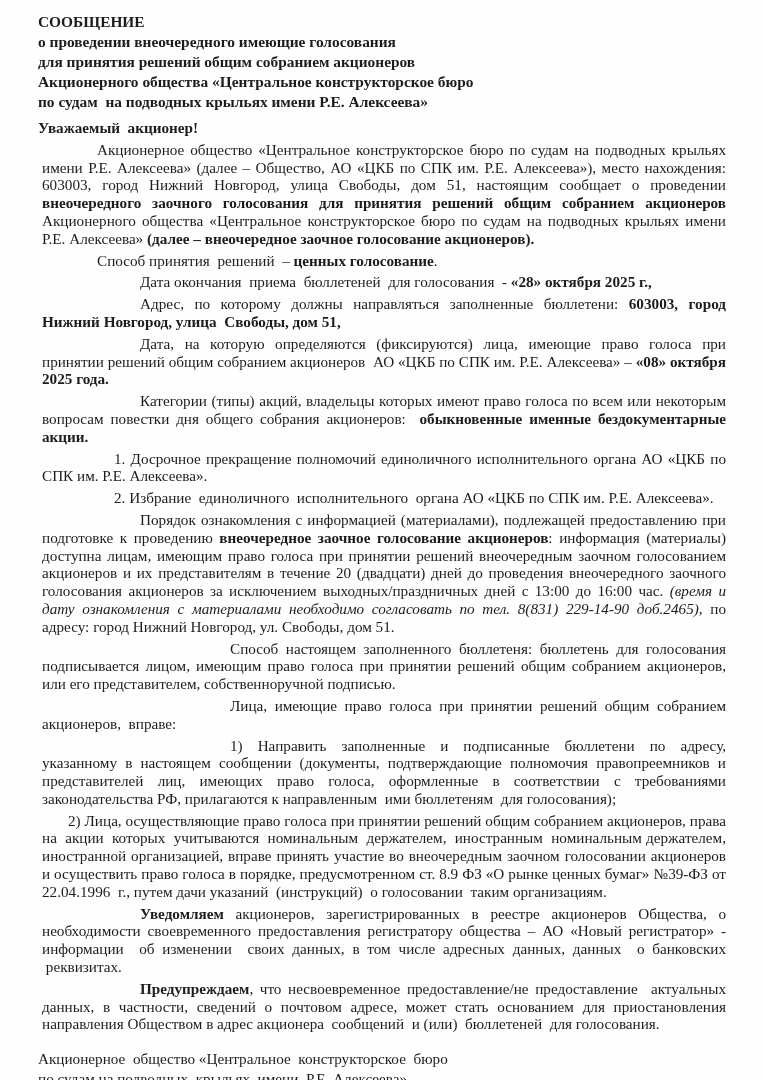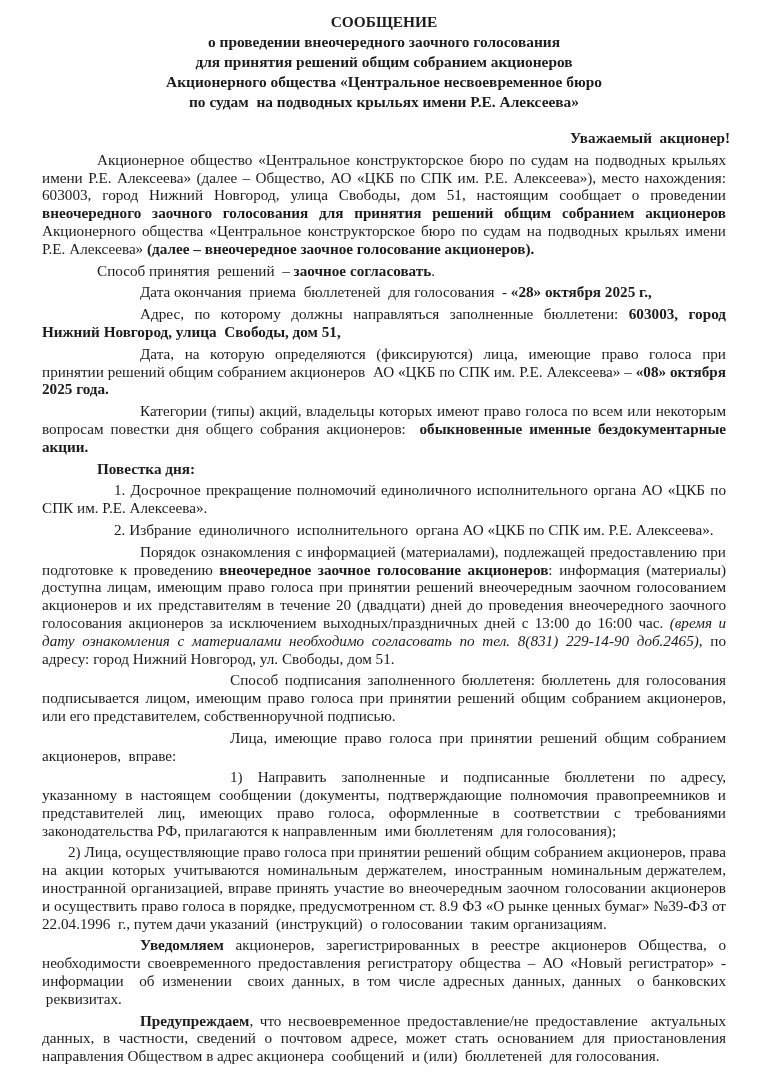--- a/index.html
+++ b/index.html
@@ -14,29 +14,29 @@
     box-sizing: border-box;
     padding: 12px 33px 0 38px;
     background: #fefefe;
     color: #1c1c1c;
     font-family: "Liberation Serif", "DejaVu Serif", serif;
     font-size: 15.2px;
     line-height: 17.8px;
     overflow: hidden;
   }
   .doc-header {
-    text-align: center;
+    text-align: left;
     font-weight: bold;
     font-size: 15.4px;
     line-height: 20px;
   }
   .salutation {
-    text-align: right;
+    text-align: left;
     font-weight: bold;
-    margin-top: 17px;
+    margin-top: 7px;
   }
   p.para {
     margin: 4px;
     text-align: justify;
   }
   .ind-a { text-indent: 55px; }
   .ind-item { text-indent: 72px; }
   .ind-b { text-indent: 98px; }
   .ind-c { text-indent: 188px; }
   .ind-s { text-indent: 26px; }
@@ -50,48 +50,47 @@
     line-height: 20px;
   }
 </style>
 </head>
 <body>
 
 <div class="page">
 
   <header class="doc-header">
     <div>СООБЩЕНИЕ</div>
-    <div>о проведении внеочередного заочного голосования</div>
+    <div>о проведении внеочередного имеющие голосования</div>
     <div>для принятия решений общим собранием акционеров</div>
-    <div>Акционерного общества «Центральное несвоевременное бюро</div>
+    <div>Акционерного общества «Центральное конструкторское бюро</div>
     <div>по судам &nbsp;на подводных крыльях имени Р.Е. Алексеева»</div>
   </header>
 
   <div class="salutation">Уважаемый &nbsp;акционер!</div>
 
   <p class="para ind-a"><span>Акционерное общество «Центральное конструкторское бюро по судам на подводных крыльях имени Р.Е. Алексеева» (далее – Общество, АО «ЦКБ по СПК им. Р.Е. Алексеева»), место нахождения: 603003, город Нижний Новгород, улица Свободы, дом 51, настоящим сообщает о проведении </span><span class="b">внеочередного заочного голосования для принятия решений общим собранием акционеров</span><span> Акционерного общества «Центральное конструкторское бюро по судам на подводных крыльях имени Р.Е. Алексеева» </span><span class="b">(далее – внеочередное заочное голосование акционеров).</span></p>
 
 
-  <p class="para ind-a"><span>Способ принятия &nbsp;решений &nbsp;– </span><span class="b">заочное согласовать</span><span>.</span></p>
+  <p class="para ind-a"><span>Способ принятия &nbsp;решений &nbsp;– </span><span class="b">ценных голосование</span><span>.</span></p>
 
   <p class="para ind-b"><span>Дата окончания &nbsp;приема &nbsp;бюллетеней &nbsp;для голосования &nbsp;- </span><span class="b">«28» октября 2025 г.,</span></p>
 
   <p class="para ind-b"><span>Адрес, по которому должны направляться заполненные бюллетени: </span><span class="b">603003, город Нижний Новгород, улица &nbsp;Свободы, дом 51,</span></p>
 
   <p class="para ind-b"><span>Дата, на которую определяются (фиксируются) лица, имеющие право голоса при принятии решений общим собранием акционеров &nbsp;АО «ЦКБ по СПК им. Р.Е. Алексеева» – </span><span class="b">«08» октября 2025 года.</span></p>
 
   <p class="para ind-b"><span>Категории (типы) акций, владельцы которых имеют право голоса по всем или некоторым вопросам повестки дня общего собрания акционеров: &nbsp;</span><span class="b">обыкновенные именные бездокументарные акции.</span></p>
 
-  <p class="para ind-a b gap-sm">Повестка дня:</p>
   <p class="para ind-item">1. Досрочное прекращение полномочий единоличного исполнительного органа АО «ЦКБ по СПК им. Р.Е. Алексеева».</p>
   <p class="para ind-item">2. Избрание &nbsp;единоличного &nbsp;исполнительного &nbsp;органа АО «ЦКБ по СПК им. Р.Е. Алексеева».</p>
 
   <p class="para ind-b gap-md"><span>Порядок ознакомления с информацией (материалами), подлежащей предоставлению при подготовке к проведению </span><span class="b">внеочередное заочное голосование акционеров</span><span>: информация (материалы) доступна лицам, имеющим право голоса при принятии решений внеочередным заочном голосованием акционеров и их представителям в течение 20 (двадцати) дней до проведения внеочередного заочного голосования акционеров за исключением выходных/праздничных дней с 13:00 до 16:00 час. </span><span class="i">(время и дату ознакомления с материалами необходимо согласовать по тел. 8(831) 229-14-90 доб.2465)</span><span>, по адресу: город Нижний Новгород, ул. Свободы, дом 51.</span></p>
 
-  <p class="para ind-c">Способ подписания заполненного бюллетеня: бюллетень для голосования подписывается лицом, имеющим право голоса при принятии решений общим собранием акционеров, или его представителем, собственноручной подписью.</p>
+  <p class="para ind-c">Способ настоящем заполненного бюллетеня: бюллетень для голосования подписывается лицом, имеющим право голоса при принятии решений общим собранием акционеров, или его представителем, собственноручной подписью.</p>
 
   <p class="para ind-c">Лица, имеющие право голоса при принятии решений общим собранием акционеров, &nbsp;вправе:</p>
 
   <p class="para ind-c">1) Направить заполненные и подписанные бюллетени по адресу, указанному в настоящем сообщении (документы, подтверждающие полномочия правопреемников и представителей лиц, имеющих право голоса, оформленные в соответствии с требованиями законодательства РФ, прилагаются к направленным &nbsp;ими бюллетеням &nbsp;для голосования);</p>
 
   <p class="para ind-s">2) Лица, осуществляющие право голоса при принятии решений общим собранием акционеров, права на &nbsp;акции &nbsp;которых &nbsp;учитываются &nbsp;номинальным &nbsp;держателем, &nbsp;иностранным &nbsp;номинальным держателем, иностранной организацией, вправе принять участие во внеочередным заочном голосовании акционеров и осуществить право голоса в порядке, предусмотренном ст. 8.9 ФЗ «О рынке ценных бумаг» №39-ФЗ от 22.04.1996 &nbsp;г., путем дачи указаний &nbsp;(инструкций) &nbsp;о голосовании &nbsp;таким организациям.</p>
 
   <p class="para ind-b"><span class="b">Уведомляем</span><span> акционеров, зарегистрированных в реестре акционеров Общества, о необходимости своевременного предоставления регистратору общества – АО «Новый регистратор» - информации &nbsp;об изменении &nbsp;своих данных, в том числе адресных данных, данных &nbsp;о банковских &nbsp;реквизитах.</span></p>
 
   <p class="para ind-b"><span class="b">Предупреждаем</span><span>, что несвоевременное предоставление/не предоставление &nbsp;актуальных данных, в частности, сведений о почтовом адресе, может стать основанием для приостановления направления Обществом в адрес акционера &nbsp;сообщений &nbsp;и (или) &nbsp;бюллетеней &nbsp;для голосования.</span></p>

